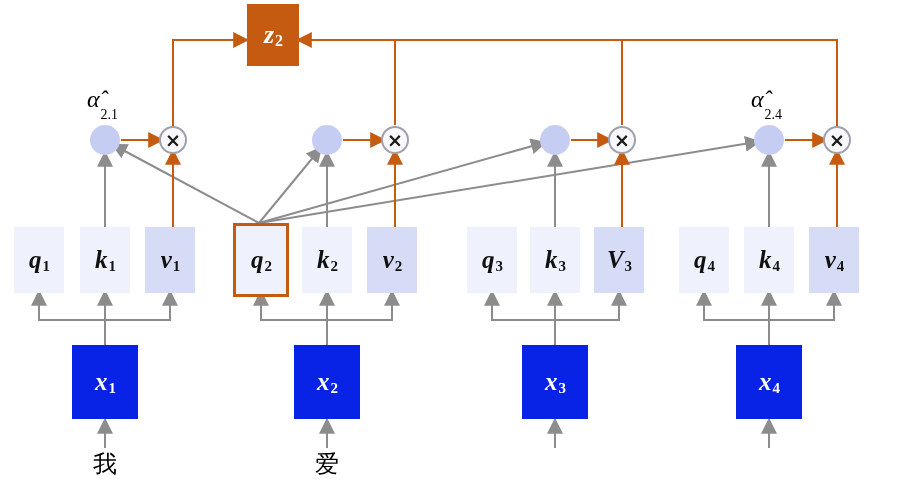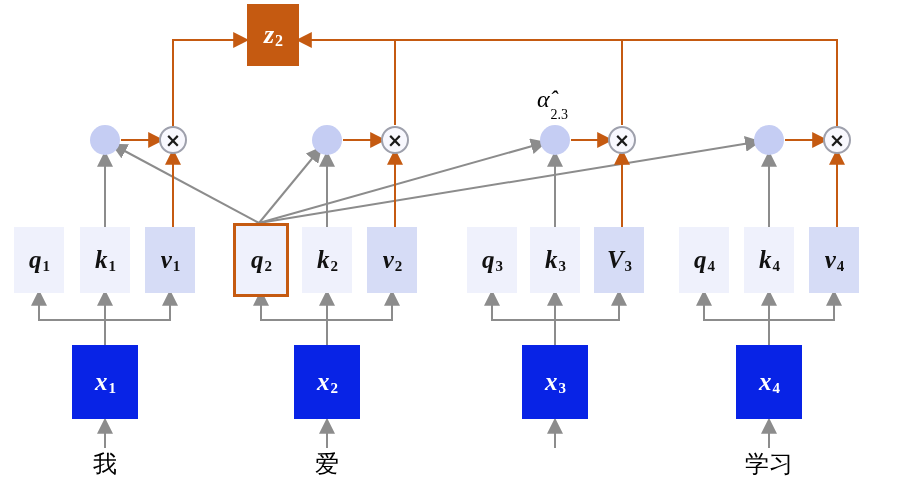--- a/index.html
+++ b/index.html
@@ -111,21 +111,22 @@
       <path d="M395 125 V40"></path>
       <path d="M622 125 V40"></path>
     </g>
   </svg>
 
   <div class="zbox">
       <span>z</span>
       <sub>2</sub>
     </div>
 
-  <div class="alabel" style="left:509px"><span>α̂</span><sub>2.3</sub></div>
+  <div class="alabel" style="left:59px"><span>α̂</span><sub>2.1</sub></div>
+  <div class="alabel" style="left:723px"><span>α̂</span><sub>2.4</sub></div>
 
   <div class="acirc" style="left:90px"></div>
   <div class="acirc" style="left:312px"></div>
   <div class="acirc" style="left:540px"></div>
   <div class="acirc" style="left:754px"></div>
 
   <div class="otimes" style="left:159px">×</div>
   <div class="otimes" style="left:381px">×</div>
   <div class="otimes" style="left:608px">×</div>
   <div class="otimes" style="left:823px">×</div>
@@ -194,15 +195,14 @@
       <span>x</span>
       <sub>3</sub>
     </div>
   <div class="xbox" style="left:736px">
       <span>x</span>
       <sub>4</sub>
     </div>
 
   <div class="token" style="left:50px">我</div>
   <div class="token" style="left:272px">爱</div>
-  <div class="token" style="left:714px">学习</div>
 
 </div>
 
 </body></html>

